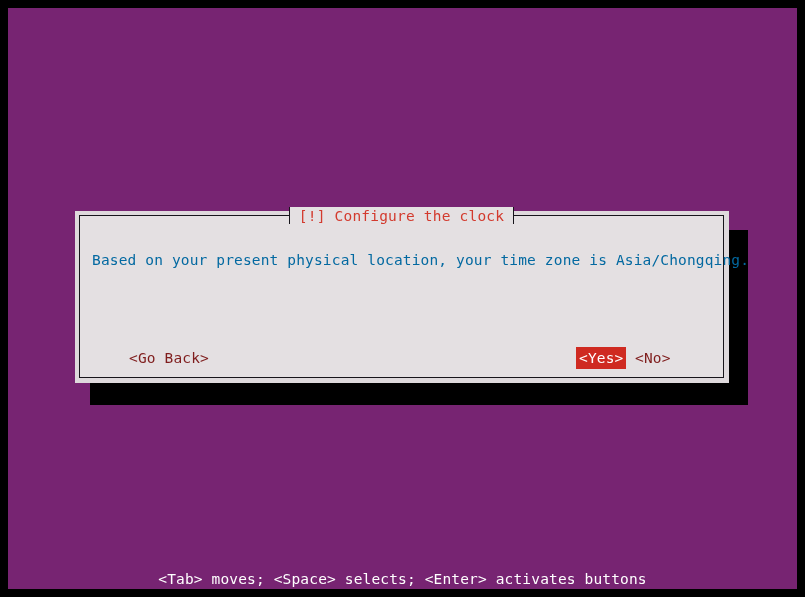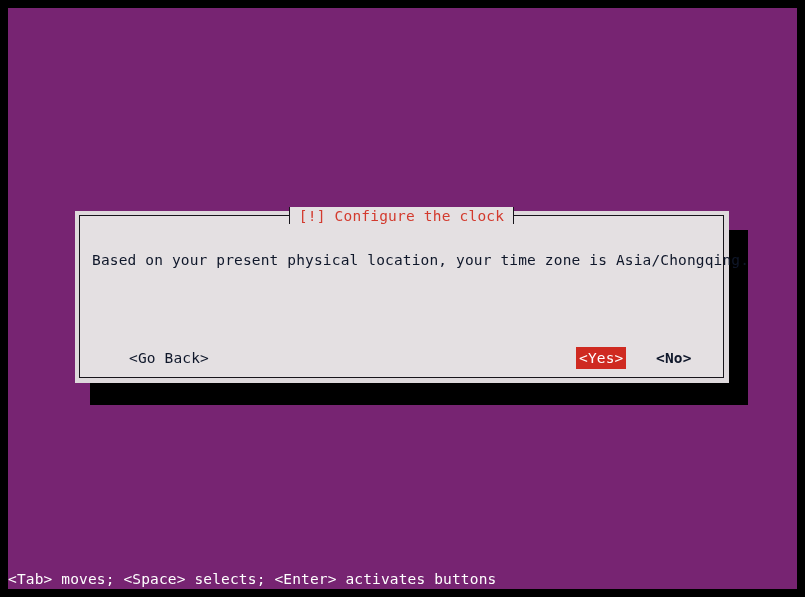--- a/index.html
+++ b/index.html
@@ -93,71 +93,72 @@
   }
 
   
   #body {
     position: absolute;
     left: 12px;
     top: 28px;
     right: 10px;
   }
   .body-line {
-    color: #0f172a;
+    color: #0369a1;
     font-size: 14.5px;
     line-height: 32px;
     white-space: pre;
     letter-spacing: 0.15px;
   }
 
   
   #buttons {
     position: absolute;
     left: 0;
     right: 0;
     top: 131px;
     height: 22px;
   }
   .btn {
     position: absolute;
     font-size: 14.5px;
     line-height: 22px;
     height: 22px;
-    color: #0f172a;
+    color: #7f1d1d;
     white-space: pre;
     letter-spacing: 0.15px;
     padding: 0 3px;
   }
   .btn.selected {
     background: #cf2a21;
     color: #ffffff;
     text-align: right;
   }
   #btn-goback { left: 46px; }
   #btn-yes    { left: 496px; }
-  #btn-no     { left: 573px; font-weight: bold; }
+  #btn-no     { left: 552px; }
 
   
   #statusbar {
     position: absolute;
     left: 0;
     bottom: 0;
     width: 789px;
     height: 20px;
     line-height: 20px;
     background: #772472;
   }
   #status-text {
     color: #ffffff;
     font-size: 14.5px;
     white-space: pre;
     letter-spacing: 0.15px;
     padding-left: 0px;
     display: block;
+    text-align: center;
   }
 </style>
 </head>
 <body>
 
 <div id="screen">
   <div id="terminal">
 
     <div id="dialog-shadow"></div>
 

